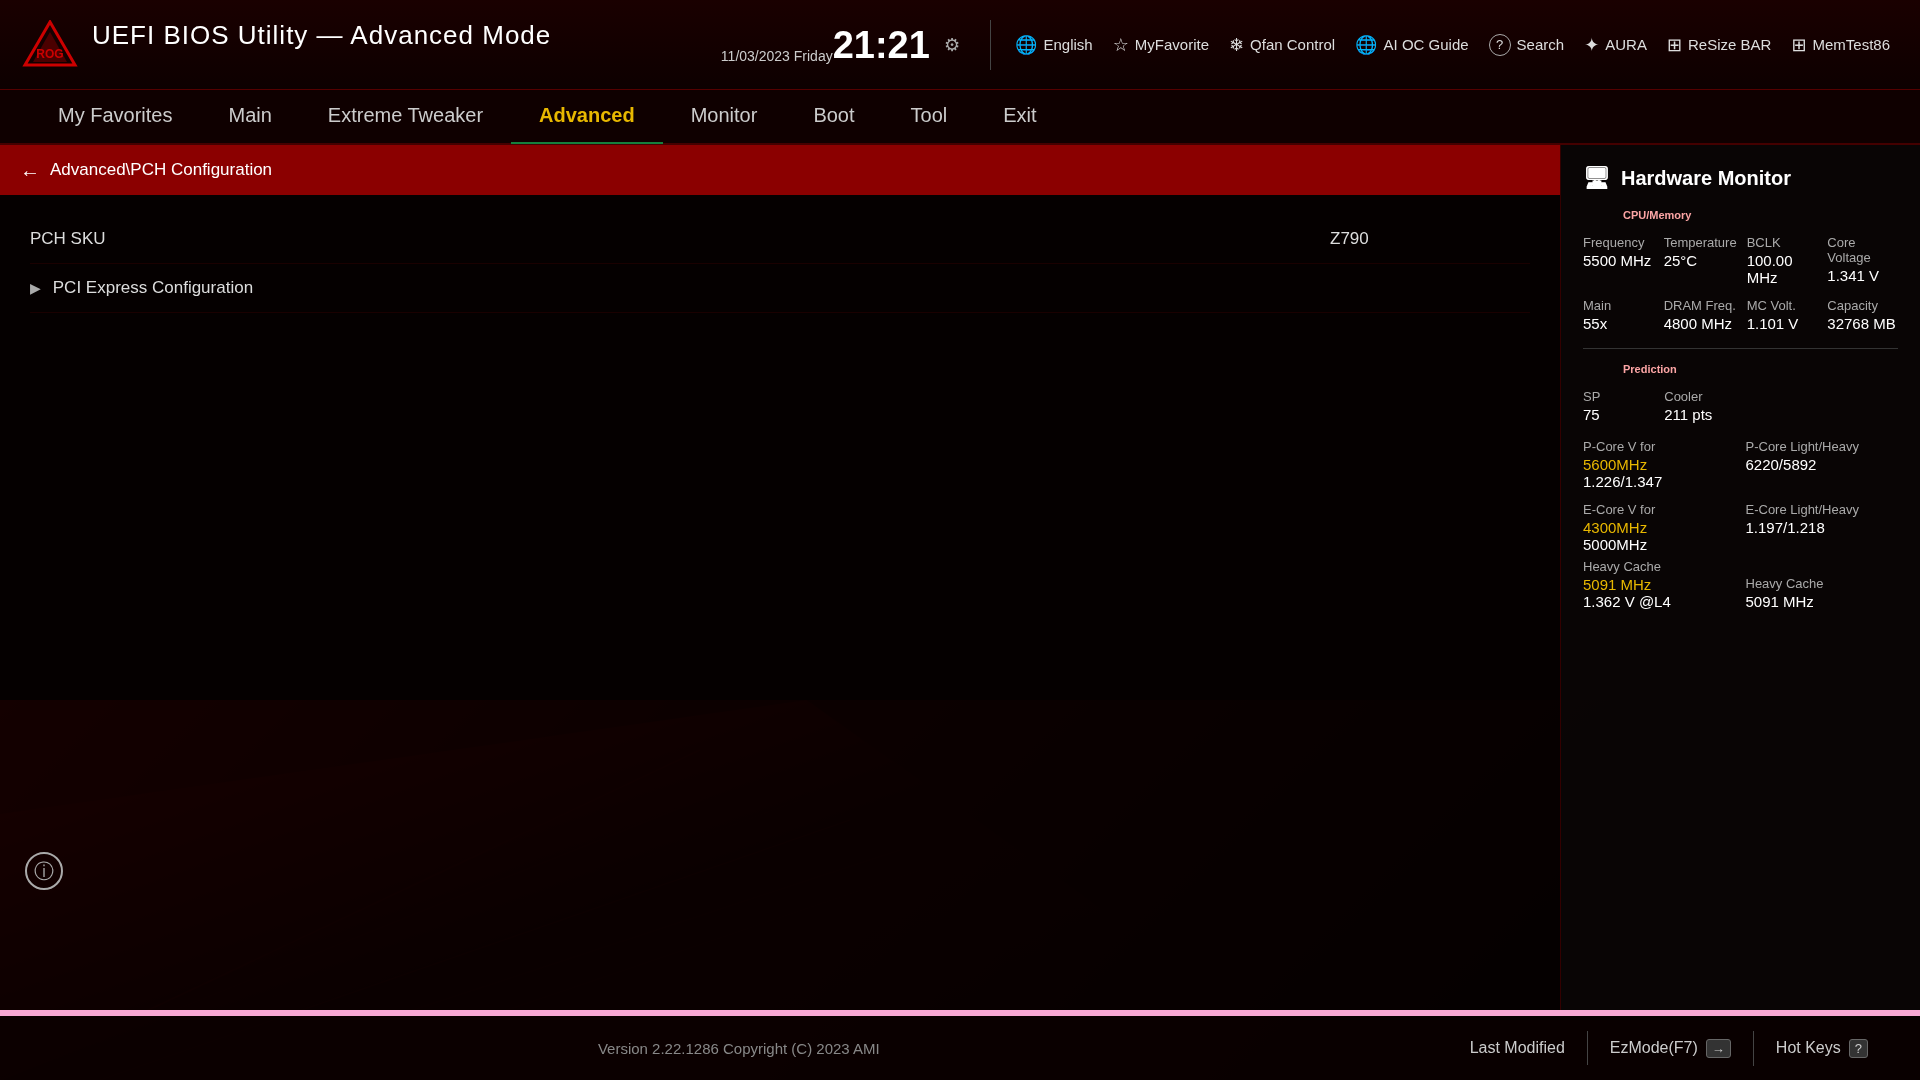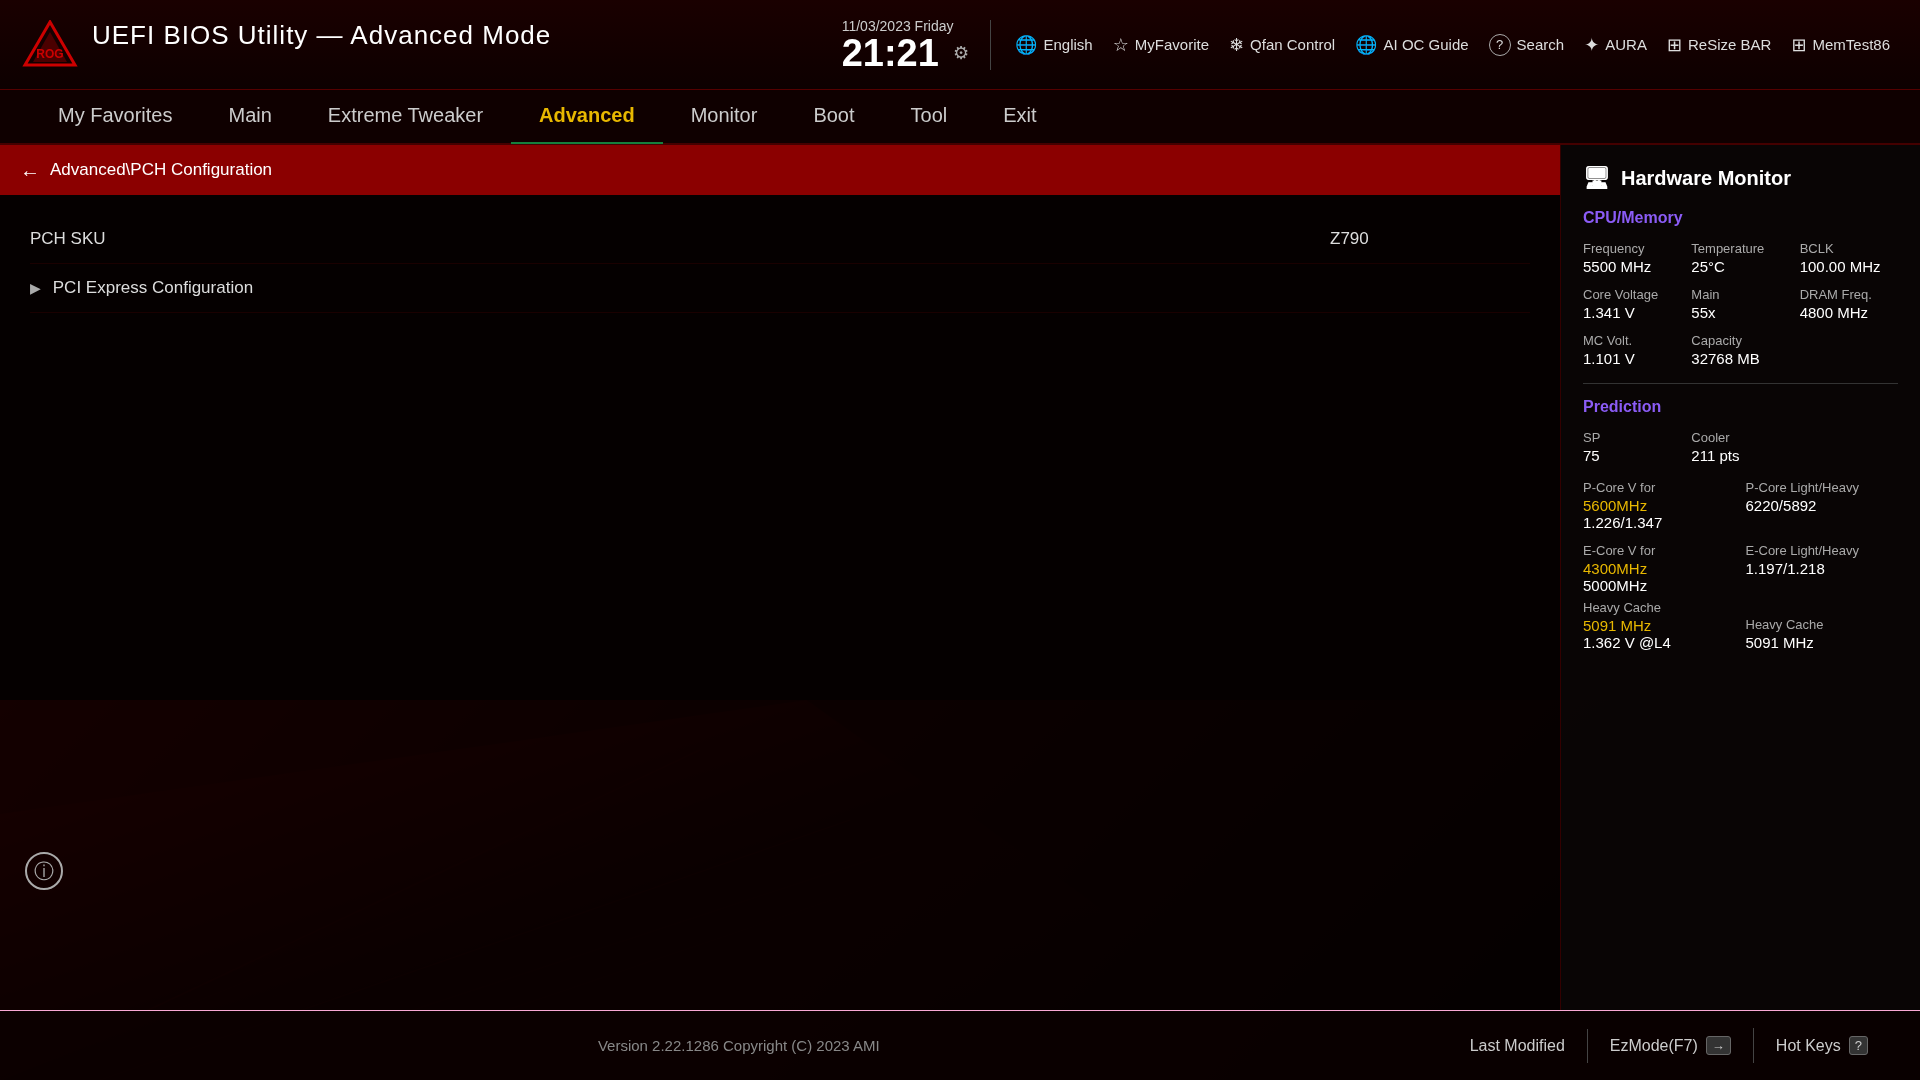--- a/index.html
+++ b/index.html
@@ -79,23 +79,23 @@
       letter-spacing: 1px;
     }
     .header-right {
       display: flex;
       align-items: center;
       gap: 0;
       margin-left: auto;
     }
     .datetime-block {
       display: flex;
-      flex-direction: column;
-      align-items: flex-start;
-      margin-right: 7px;
+      flex-direction: row;
+      align-items: flex-end;
+      margin-right: 16px;
     }
     .date-line {
       font-size: 14px;
       color: #ccc;
     }
     .time-line {
       font-size: 38px;
       font-weight: bold;
       color: #fff;
       line-height: 1;
@@ -254,29 +254,30 @@
       font-weight: 600;
       display: flex;
       align-items: center;
       gap: 10px;
       margin-bottom: 18px;
     }
     .hw-monitor-icon {
       font-size: 22px;
     }
     .hw-section-title {
-      color: #8b5cf6;
-      font-size: 16px;
+      color: #fca5a5;
+      font-size: 11px;
       font-weight: 600;
       margin-bottom: 14px;
       margin-top: 4px;
+      margin-left: 40px;
     }
     .hw-grid {
       display: grid;
-      grid-template-columns: 1fr 1fr 1fr;
+      grid-template-columns: 1fr 1fr 1fr 1fr;
       gap: 12px 10px;
       margin-bottom: 16px;
     }
     .hw-cell-label {
       font-size: 13px;
       color: #aaa;
       margin-bottom: 2px;
     }
     .hw-cell-value {
       font-size: 15px;
@@ -290,21 +291,21 @@
     }
     .hw-highlight {
       color: #e8b800;
     }
 
     
     .footer {
       position: relative;
       z-index: 10;
       background: rgba(10, 0, 0, 0.95);
-      border-top: 1px solid #f9a8d4;
+      border-top: 6px solid #f9a8d4;
       height: 70px;
       display: flex;
       align-items: center;
       padding: 0 30px;
     }
     .footer-center {
       flex: 1;
       text-align: center;
       font-size: 15px;
       color: #888;

